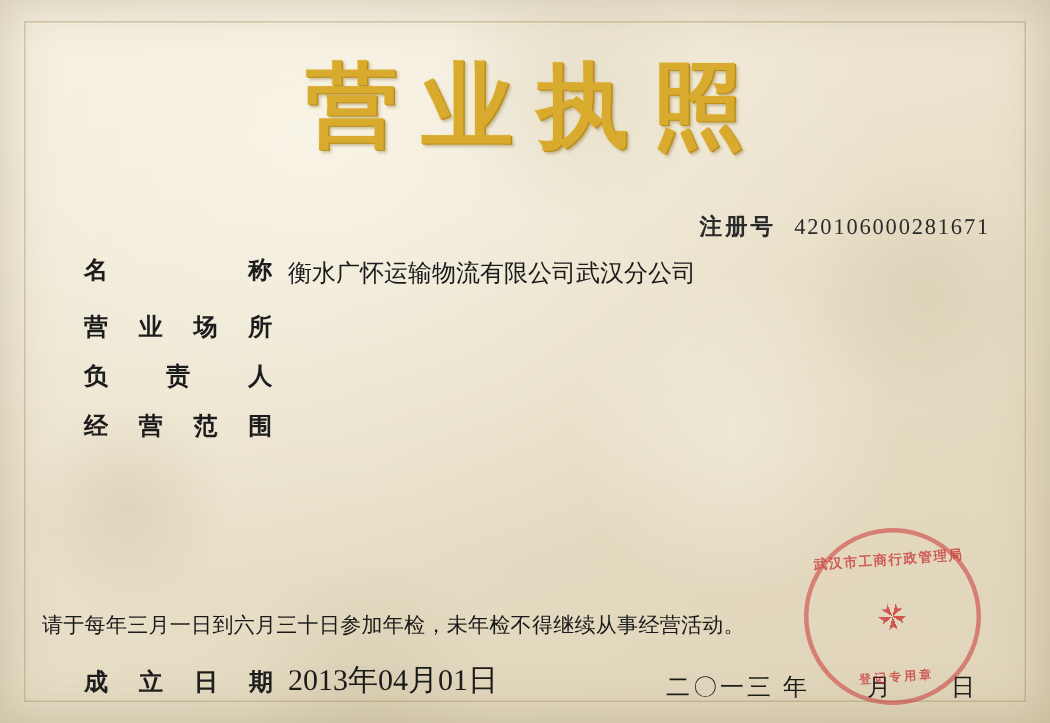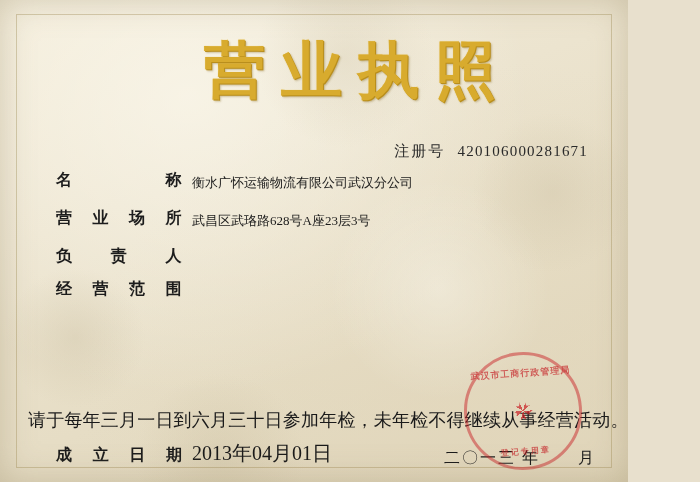--- a/index.html
+++ b/index.html
@@ -9,21 +9,21 @@
   body {
     width: 700px;
     height: 482px;
     overflow: hidden;
     font-family: "Liberation Serif", serif;
     background: #e8e0cd;
   }
 
   #license {
     position: relative;
-    width: 628px;
+    width: 700px;
     height: 482px;
     box-sizing: border-box;
     background:
       radial-gradient(ellipse at 30% 20%, rgba(255,253,245,0.55) 0%, rgba(255,255,255,0) 55%),
       radial-gradient(ellipse at 80% 85%, rgba(226,214,186,0.55) 0%, rgba(255,255,255,0) 60%),
       linear-gradient(160deg, #f3ecd9 0%, #ece4cf 35%, #e6ddc5 65%, #ded4b9 100%);
     overflow: hidden;
   }
 
   
@@ -73,21 +73,21 @@
   .reg-no {
     position: absolute;
     right: 40px;
     top: 142px;
     font-size: 15px;
     color: #2a2a2a;
     letter-spacing: 0.5px;
     white-space: nowrap;
   }
   .reg-no .reg-label {
-    font-weight: normal;
+    font-weight: bold;
     letter-spacing: 2px;
   }
   .reg-no .reg-value {
     font-family: "Liberation Serif", serif;
     letter-spacing: 1.2px;
     margin-left: 8px;
     text-align: center;
   }
 
   .rows {
@@ -111,36 +111,36 @@
     letter-spacing: 0.5px;
     display: flex;
     justify-content: space-between;
     padding-right: 10px;
     box-sizing: border-box;
   }
   .row-label span {
     display: inline-block;
   }
   .row-value {
-    font-size: 13px;
+    font-size: 16px;
     color: #1a1a1a;
     line-height: 26px;
     flex: 1 1 auto;
   }
   .row-value.multiline {
     line-height: 27px;
     text-align: justify;
   }
 
   .notice {
     position: absolute;
     left: 28px;
     top: 408px;
     width: 640px;
-    font-size: 18px;
+    font-size: 14px;
     color: #1a1a1a;
     letter-spacing: 0.2px;
   }
 
   .footer {
     position: absolute;
     left: 56px;
     top: 440px;
     width: 600px;
     display: flex;
@@ -252,21 +252,20 @@
       <div class="row-value">衡水广怀运输物流有限公司武汉分公司</div>
     </div>
 
     <div class="row">
       <div class="row-label">
         <span>营</span>
         <span>业</span>
         <span>场</span>
         <span>所</span>
       </div>
-      <div class="row-value">武昌区武珞路628号A座23层3号</div>
     </div>
 
     <div class="row">
       <div class="row-label">
         <span>负</span>
         <span>责</span>
         <span>人</span>
       </div>
     </div>
 

